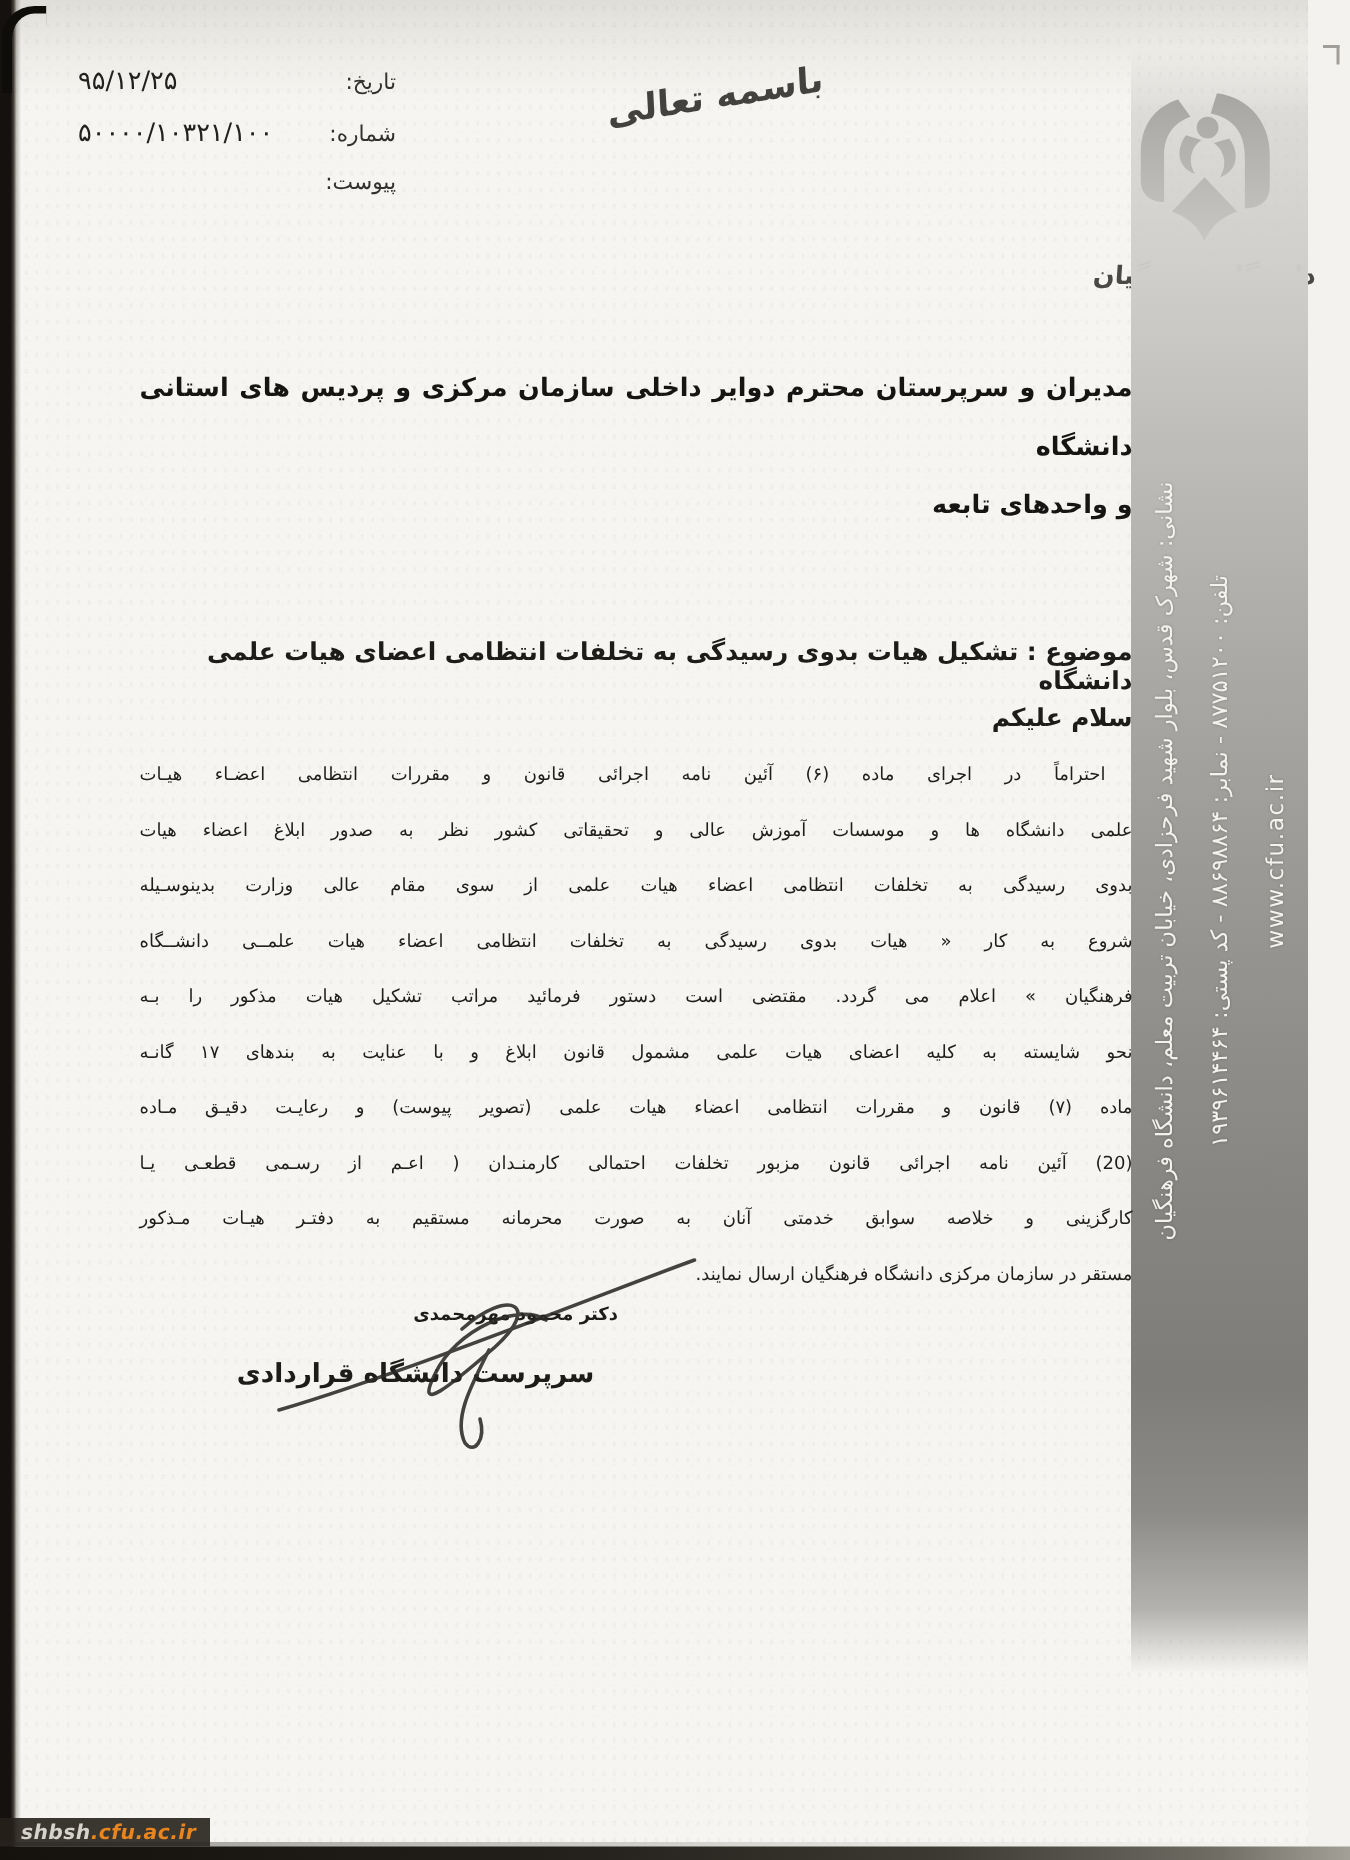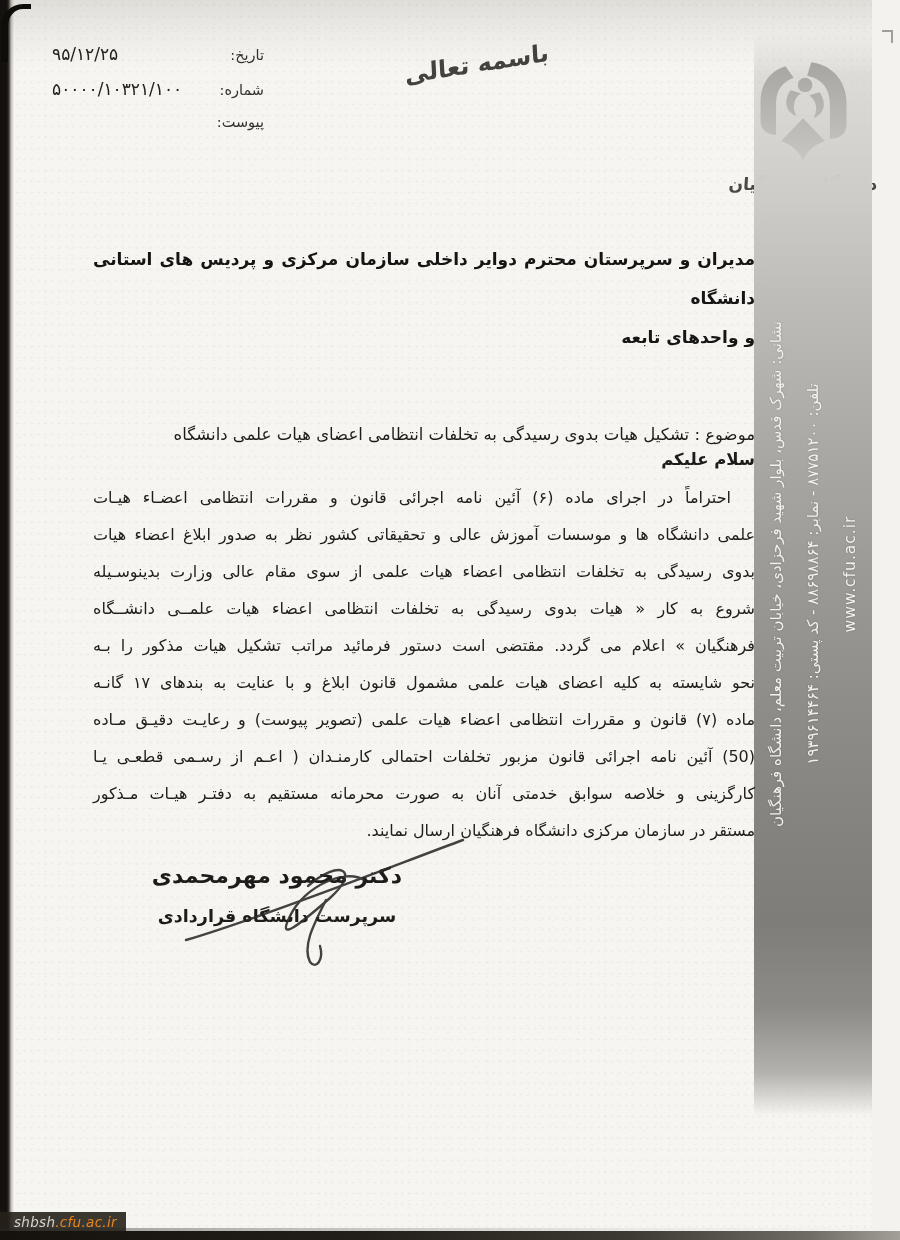--- a/index.html
+++ b/index.html
@@ -41,52 +41,52 @@
   
   .logo { position:absolute; left:728px; top:56px; width:150px; text-align:center; }
   .logo svg { display:block; margin:0 auto; }
   .logo-name { font-size:17px; font-weight:bold; color:#4b4945; margin-top:2px; transform:skewX(-4deg); }
   .logo-org { font-size:10.5px; color:#73706b; margin-top:4px; transform:skewX(-4deg); }
 
   
   .letter { position:absolute; left:93px; top:240px; width:662px; direction:rtl; }
   .addressee { font-weight:bold; font-size:17px; line-height:39px; text-align:justify; color:#161513; }
   .addressee .l1 { text-align-last:justify; }
-  .subject { margin-top:68px; font-size:16.5px; color:#1d1c1a; }
+  .subject { margin-top:68px; font-size:16.5px; color:#1d1c1a;font-weight:bold; }
   .salutation { margin-top:6px; font-size:16.5px; font-weight:bold; }
   .body-text { margin-top:10px; }
-  .body-line { font-size:16px; line-height:37px; text-align:justify; text-align-last:justify; color:#1f1e1b; }
+  .body-line { font-size:12px; line-height:37px; text-align:justify; text-align-last:justify; color:#1f1e1b; }
   .body-line.last { text-align-last:right; }
   .body-line.indent span:first-child::before { content:"\2003\2002"; }
   .body-line .bold { font-weight:normal; }
 
   
   .signature { position:absolute; left:142px; top:856px; width:270px; direction:rtl; text-align:center; }
-  .sig-name { font-size:22px; font-weight:bold; line-height:40px; }
+  .sig-name { font-size:12px; font-weight:bold; line-height:40px;text-align:right; }
   .sig-title { font-size:17.5px; font-weight:bold; line-height:40px; }
   .scribble { position:absolute; left:158px; top:828px; width:320px; height:142px; pointer-events:none; }
 
   
   .band { position:absolute; left:754px; top:32px; width:118px; height:1084px;
     background:linear-gradient(180deg,
       rgba(190,188,184,0) 0%, rgba(190,188,184,0.45) 4%, #cfcecb 14%, #bbbab7 26%,
       #aaa9a6 38%, #9b9a97 50%, #8e8d8a 62%, #858481 72%, #7e7d79 82%, #8c8b88 90%,
       #b3b2af 96%, rgba(214,213,210,0) 100%); }
   .band-inner { position:absolute; left:-483px; top:483px; width:1084px; height:118px;
     transform:rotate(-90deg); direction:rtl; display:flex; flex-direction:column;
     justify-content:center; text-align:center; color:#f4f2ed;
     text-shadow:0 0 2px rgba(0,0,0,0.25); }
   .band-line { font-size:15px; line-height:37px; letter-spacing:.5px; }
   .band-line.site { direction:ltr; font-size:15.5px; letter-spacing:1px; }
   .band-margin { position:absolute; left:872px; top:0; width:28px; height:1240px; background:#f3f2ee; }
 
   
   .watermark { position:absolute; left:0; top:1212px; height:19px; padding:1px 9px 1px 14px;
     background:rgba(38,33,27,0.9); display:flex; align-items:center;
-    font-size:13.5px; font-weight:normal; font-style:italic; letter-spacing:.3px; }
+    font-size:13.5px; font-weight:bold; font-style:italic; letter-spacing:.3px; }
   .wm-prefix { color:#d6d3cc; }
   .wm-suffix { color:#e8851e; }
 </style>
 </head>
 <body>
 
 <div class="page">
 
   <div class="edge-left"></div>
   <div class="edge-hook"></div>
@@ -142,21 +142,21 @@
     <div class="subject">موضوع : تشکیل هیات بدوی رسیدگی به تخلفات انتظامی اعضای هیات علمی دانشگاه</div>
     <div class="salutation">سلام علیکم</div>
     <div class="body-text">
         <div class="body-line indent"><span>احتراماً در اجرای ماده (۶) آئین نامه اجرائی قانون و مقررات انتظامی اعضـاء هیـات</span></div>
         <div class="body-line"><span>علمی دانشگاه ها و موسسات آموزش عالی و تحقیقاتی کشور نظر به صدور ابلاغ اعضاء هیات</span></div>
         <div class="body-line"><span>بدوی رسیدگی به تخلفات انتظامی اعضاء هیات علمی از سوی مقام عالی وزارت بدینوسـیله</span></div>
         <div class="body-line"><span>شروع به کار « </span><span class="bold">هیات بدوی رسیدگی به تخلفات انتظامی اعضاء هیات علمــی دانشــگاه</span></div>
         <div class="body-line"><span class="bold">فرهنگیان »</span><span> اعلام می گردد. مقتضی است دستور فرمائید مراتب تشکیل هیات مذکور را بـه</span></div>
         <div class="body-line"><span>نحو شایسته به کلیه اعضای هیات علمی مشمول قانون ابلاغ و با عنایت به بندهای ۱۷ گانـه</span></div>
         <div class="body-line"><span>ماده (۷) قانون و مقررات انتظامی اعضاء هیات علمی (تصویر پیوست) و رعایـت دقیـق مـاده</span></div>
-        <div class="body-line"><span>(50) آئین نامه اجرائی قانون مزبور تخلفات احتمالی کارمنـدان ( اعـم از رسـمی قطعـی یـا</span></div>
+        <div class="body-line"><span>(20) آئین نامه اجرائی قانون مزبور تخلفات احتمالی کارمنـدان ( اعـم از رسـمی قطعـی یـا</span></div>
         <div class="body-line"><span>کارگزینی و خلاصه سوابق خدمتی آنان به صورت محرمانه مستقیم به دفتـر هیـات مـذکور</span></div>
         <div class="body-line last"><span>مستقر در سازمان مرکزی دانشگاه فرهنگیان ارسال نمایند.</span></div>
       </div>
   </div>
 
   <div class="signature">
     <div class="sig-name">دکتر محمود مهرمحمدی</div>
     <div class="sig-title">سرپرست دانشگاه قراردادی</div>
   </div>
   <svg class="scribble" viewBox="0 0 320 142">

